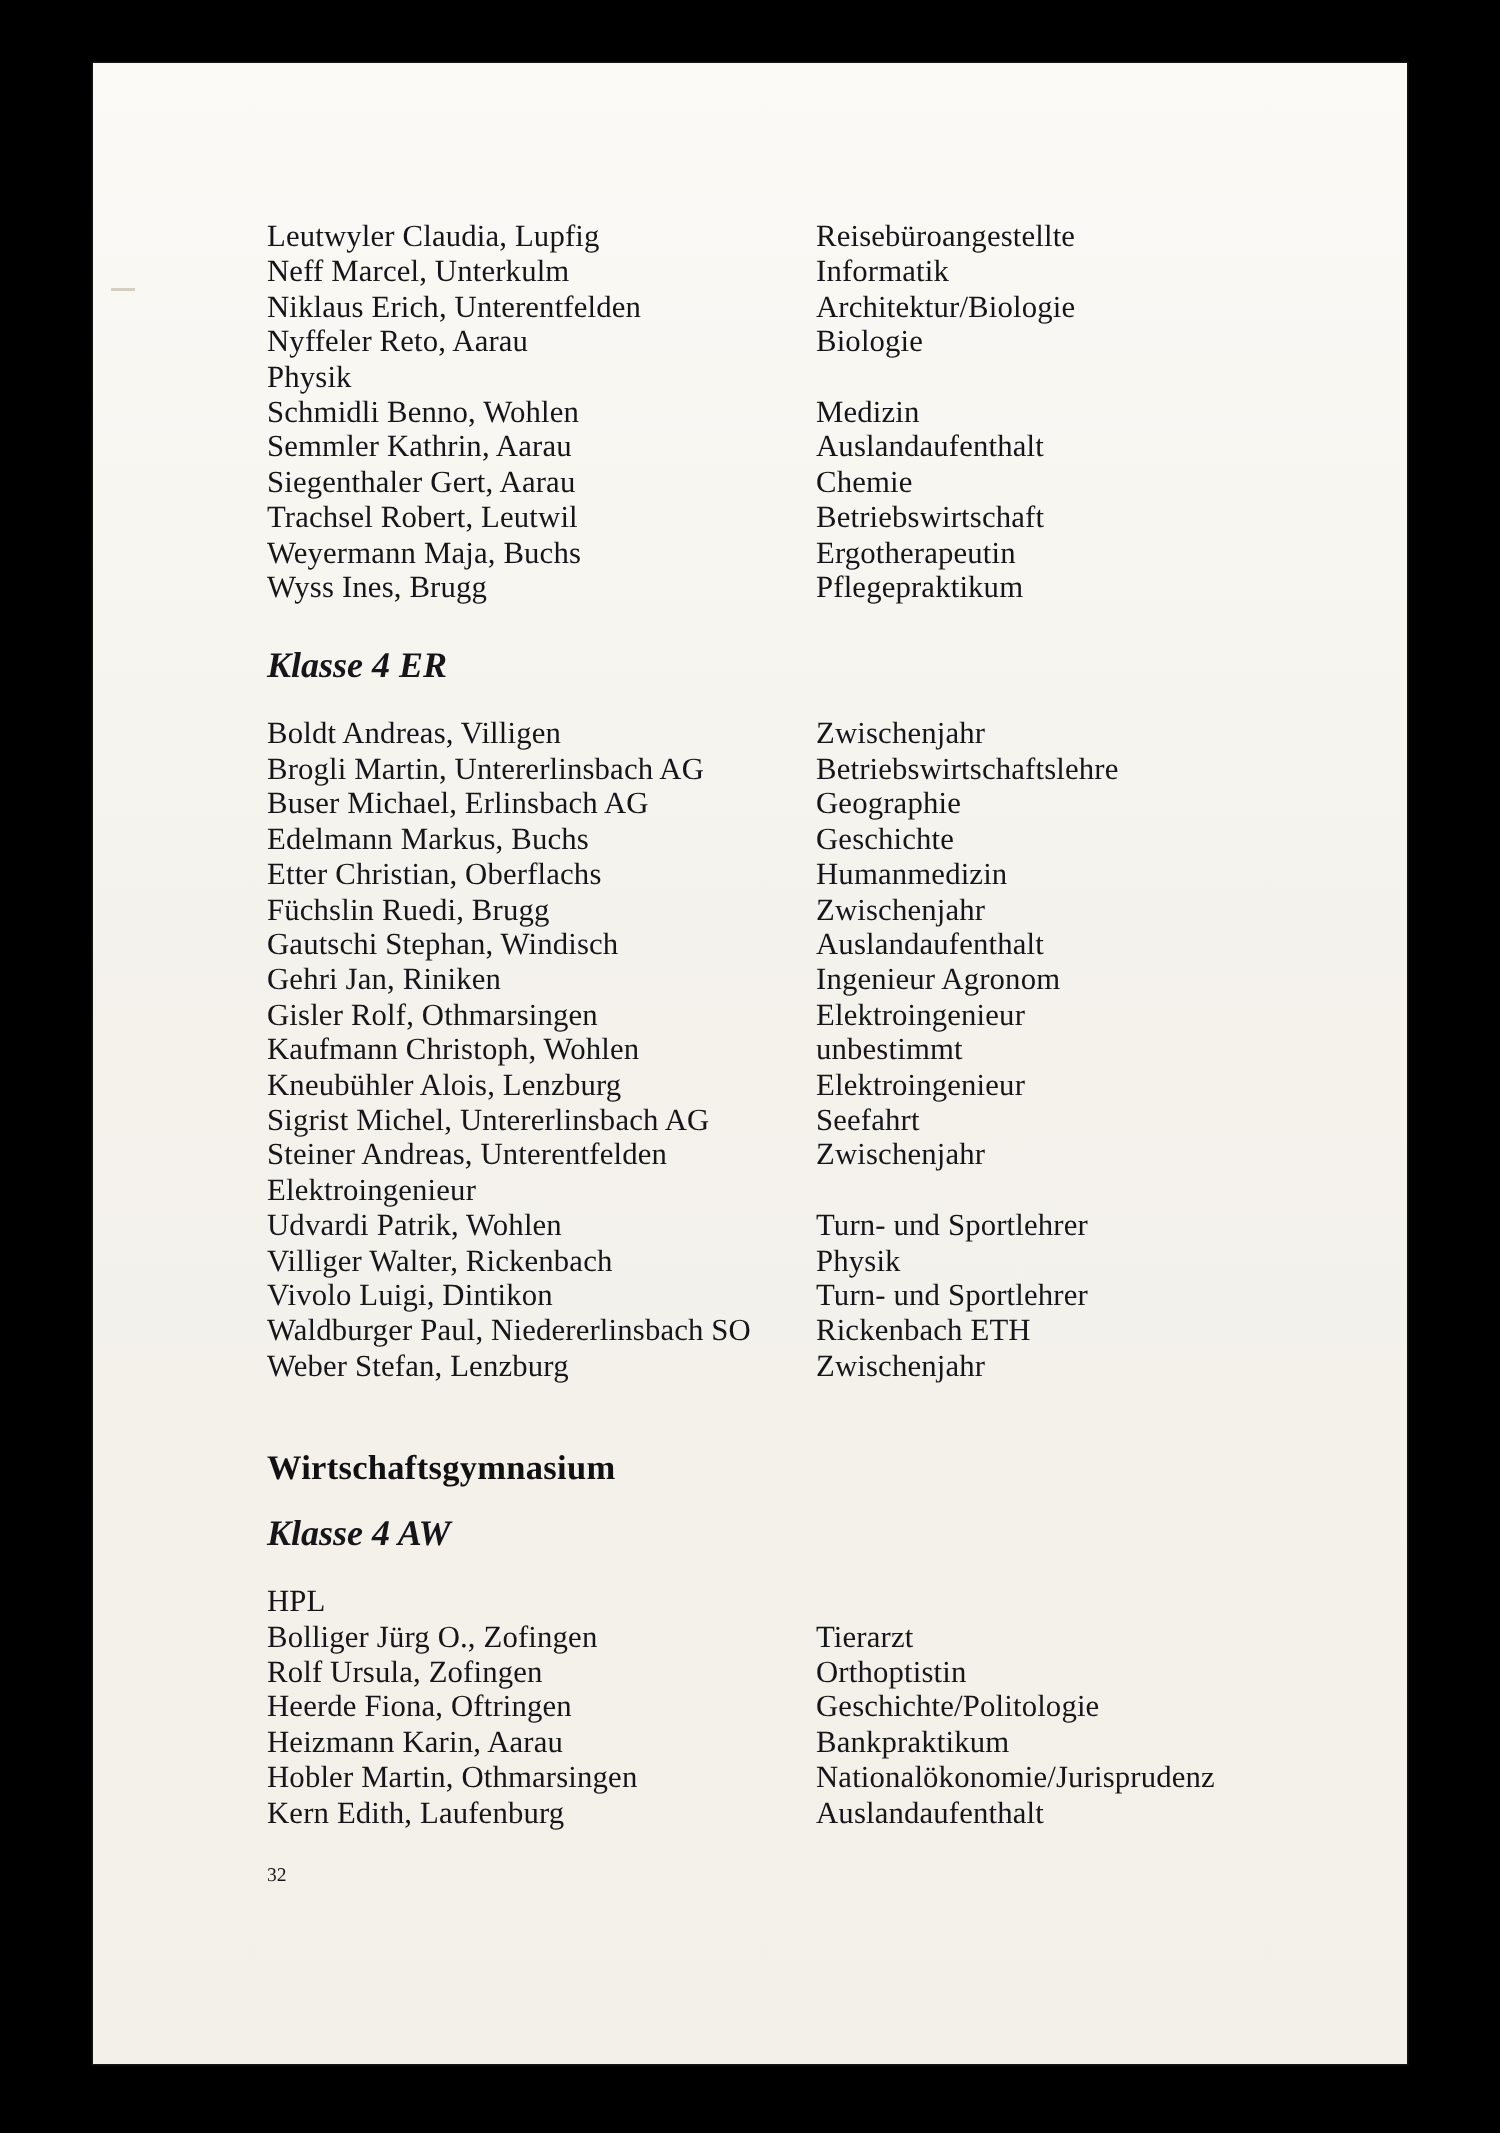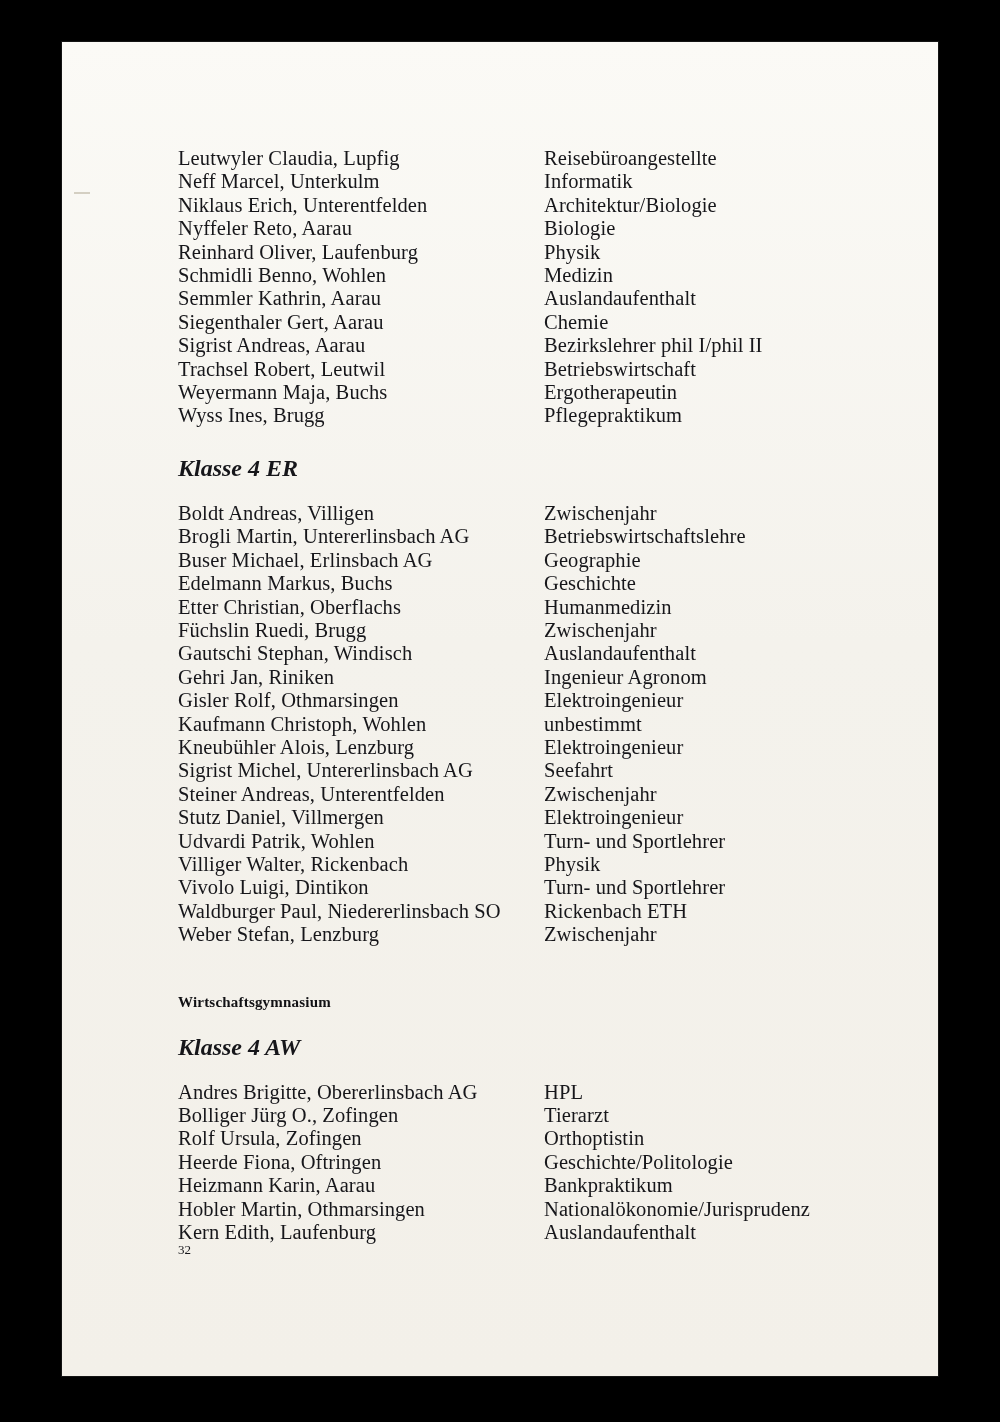--- a/index.html
+++ b/index.html
@@ -55,21 +55,21 @@
   }
   .klasse {
     font-style: italic;
     font-size: 24px;
     line-height: 23px;
     color: #16161a;
     font-weight: 600;
   }
   .section-head {
     font-weight: bold;
-    font-size: 15px;
+    font-size: 23px;
     line-height: 23px;
     color: #111114;
     letter-spacing: 0.2px;
   }
   .gap-lg { height: 29px; }
   .gap-md { height: 22px; }
   .gap-xl { height: 44px; }
   .pagenum {
     position: absolute;
     left: 116px;
@@ -108,40 +108,35 @@
         </div>
         <div class="entry">
           <span class="nm">Niklaus Erich, Unterentfelden</span>
           <span class="sb">Architektur/Biologie</span>
         </div>
         <div class="entry">
           <span class="nm">Nyffeler Reto, Aarau</span>
           <span class="sb">Biologie</span>
         </div>
         <div class="entry">
-          <span class="nm">Reinhard Oliver, Laufenburg</span>
           <span class="sb">Physik</span>
         </div>
         <div class="entry">
           <span class="nm">Schmidli Benno, Wohlen</span>
           <span class="sb">Medizin</span>
         </div>
         <div class="entry">
           <span class="nm">Semmler Kathrin, Aarau</span>
           <span class="sb">Auslandaufenthalt</span>
         </div>
         <div class="entry">
           <span class="nm">Siegenthaler Gert, Aarau</span>
           <span class="sb">Chemie</span>
         </div>
         <div class="entry">
-          <span class="nm">Sigrist Andreas, Aarau</span>
-          <span class="sb">Bezirkslehrer phil I/phil II</span>
-        </div>
-        <div class="entry">
           <span class="nm">Trachsel Robert, Leutwil</span>
           <span class="sb">Betriebswirtschaft</span>
         </div>
         <div class="entry">
           <span class="nm">Weyermann Maja, Buchs</span>
           <span class="sb">Ergotherapeutin</span>
         </div>
         <div class="entry">
           <span class="nm">Wyss Ines, Brugg</span>
           <span class="sb">Pflegepraktikum</span>
@@ -201,21 +196,20 @@
         </div>
         <div class="entry">
           <span class="nm">Sigrist Michel, Untererlinsbach AG</span>
           <span class="sb">Seefahrt</span>
         </div>
         <div class="entry">
           <span class="nm">Steiner Andreas, Unterentfelden</span>
           <span class="sb">Zwischenjahr</span>
         </div>
         <div class="entry">
-          <span class="nm">Stutz Daniel, Villmergen</span>
           <span class="sb">Elektroingenieur</span>
         </div>
         <div class="entry">
           <span class="nm">Udvardi Patrik, Wohlen</span>
           <span class="sb">Turn- und Sportlehrer</span>
         </div>
         <div class="entry">
           <span class="nm">Villiger Walter, Rickenbach</span>
           <span class="sb">Physik</span>
         </div>
@@ -238,21 +232,20 @@
       <div class="section-head">Wirtschaftsgymnasium</div>
 
       <div class="gap-md"></div>
 
       <div class="klasse">Klasse 4 AW</div>
 
       <div class="gap-md"></div>
 
       <div>
         <div class="entry">
-          <span class="nm">Andres Brigitte, Obererlinsbach AG</span>
           <span class="sb">HPL</span>
         </div>
         <div class="entry">
           <span class="nm">Bolliger Jürg O., Zofingen</span>
           <span class="sb">Tierarzt</span>
         </div>
         <div class="entry">
           <span class="nm">Rolf Ursula, Zofingen</span>
           <span class="sb">Orthoptistin</span>
         </div>

